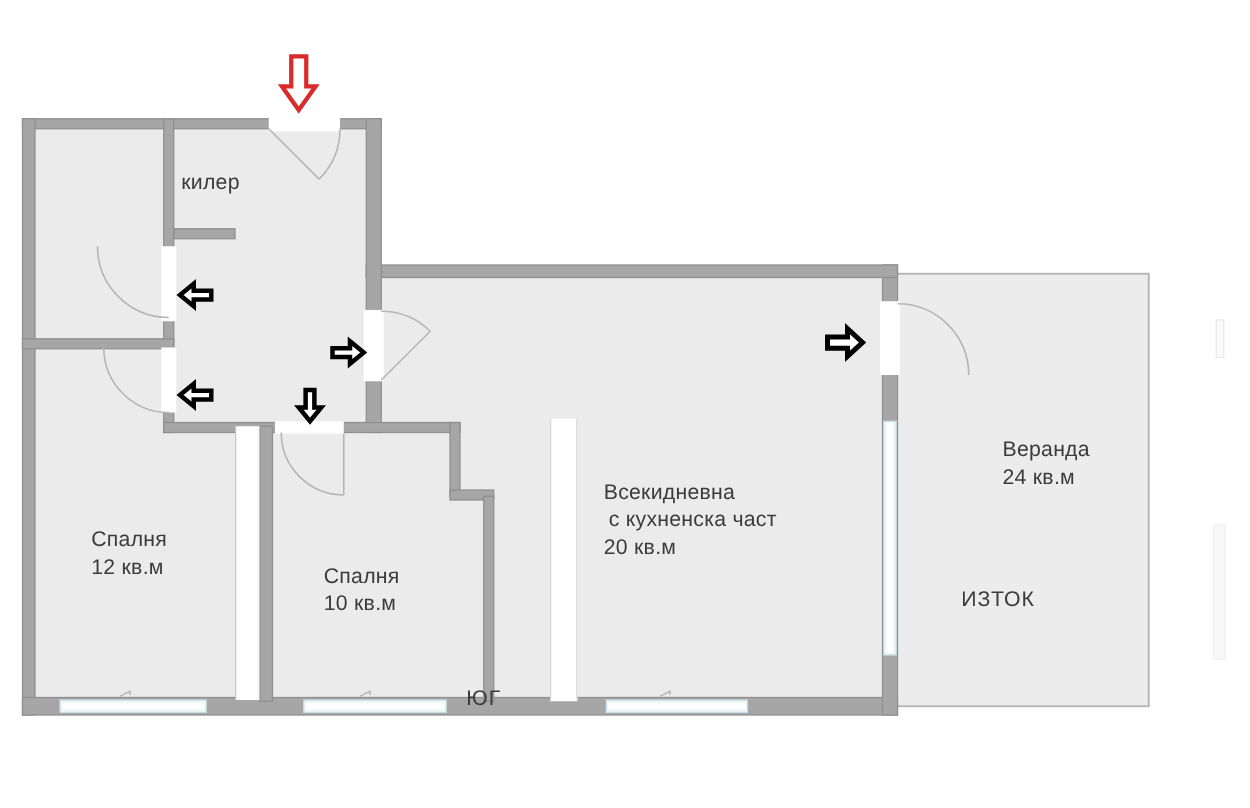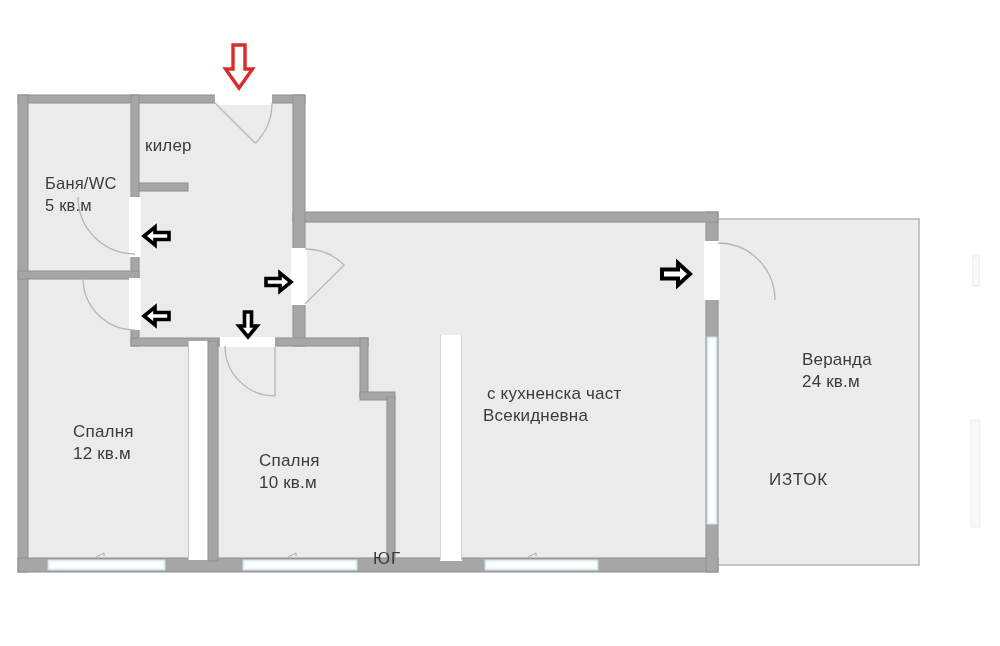--- a/index.html
+++ b/index.html
@@ -99,38 +99,35 @@
     <g>
       <rect x="973" y="256" width="6" height="30" fill="#fafafa" stroke="#e9e9e9" stroke-width="1"></rect>
       <rect x="971" y="420" width="9" height="107" fill="#f8f8f8" stroke="#eeeeee" stroke-width="1"></rect>
     </g>
   </svg>
 
   <div class="label" style="left:145px;top:135px;">
     <div>килер</div>
   </div>
 
-  <div class="label small" style="left:45px;top:172px;">
-    <div>Баня/WC</div>
-    <div>5 кв.м</div>
-  </div>
 
   <div class="label" style="left:73px;top:421px;">
     <div>Спалня</div>
     <div>12 кв.м</div>
   </div>
 
   <div class="label" style="left:259px;top:450px;">
     <div>Спалня</div>
     <div>10 кв.м</div>
   </div>
 
   <div class="label" style="left:483px;top:383px;">
+    <div>Всекидневна</div>
     <div style="padding-left:4px;">с кухненска част</div>
-    <div>Всекидневна</div>
+    <div>20 кв.м</div>
   </div>
 
   <div class="label" style="left:802px;top:349px;">
     <div>Веранда</div>
     <div>24 кв.м</div>
   </div>
 
   <div class="label caps" style="left:769px;top:469px;">
     <div>ИЗТОК</div>
   </div>

